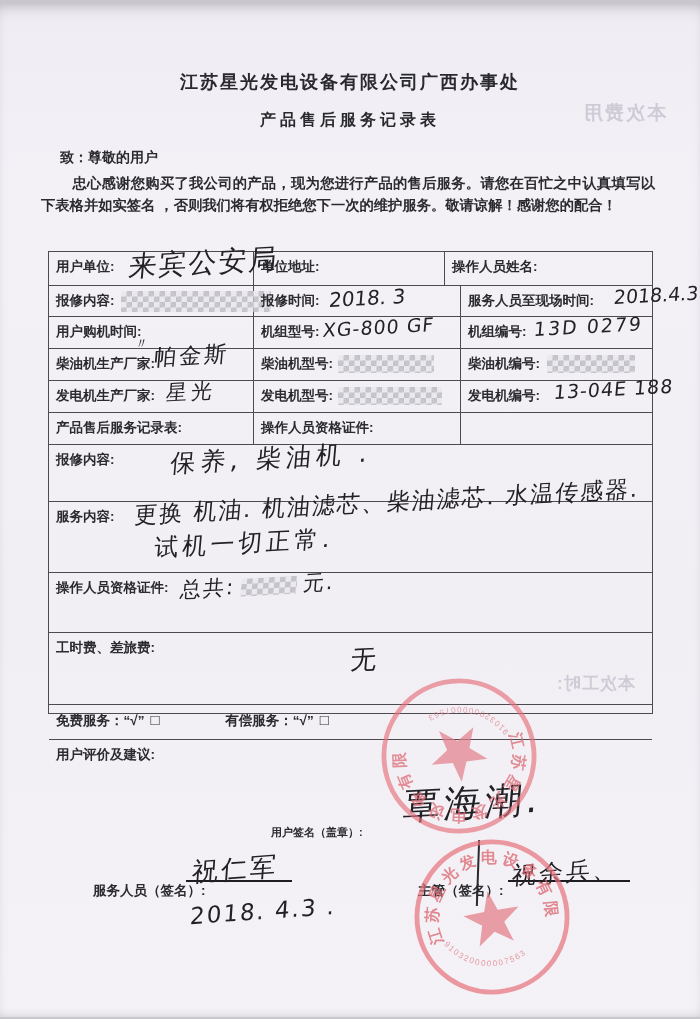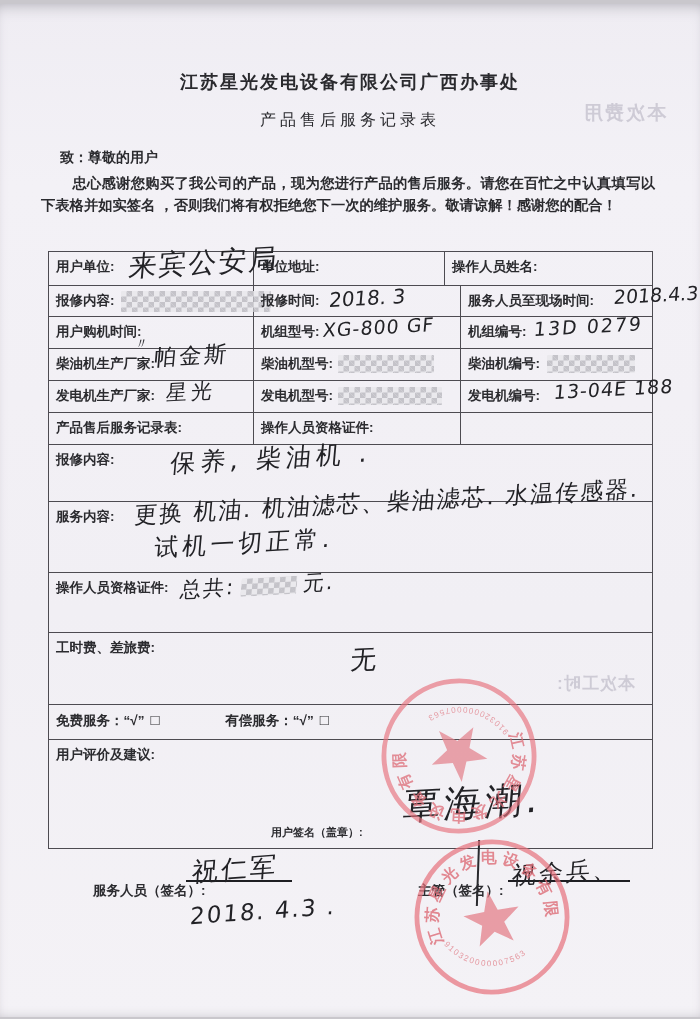--- a/index.html
+++ b/index.html
@@ -9,31 +9,31 @@
     background:#c9c7cc;
   }
   .paper{
     position:absolute;left:0;top:4px;width:700px;height:1013px;
     background:linear-gradient(180deg,#efedf3 0%,#f3f1f6 18%,#f1eff4 60%,#f4f2f6 100%);
     box-shadow:inset 0 10px 18px -12px #9a98a0, inset 0 -8px 14px -12px #aaa8b0;
   }
   .title{position:absolute;left:0;top:66px;width:700px;text-align:center;
     font-size:18px;font-weight:700;letter-spacing:2px;color:#2a2a2e;}
   .subtitle{position:absolute;left:0;top:106px;width:700px;text-align:center;
-    font-size:16px;font-weight:400;letter-spacing:4px;color:#2a2a2e;}
+    font-size:16px;font-weight:700;letter-spacing:4px;color:#2a2a2e;}
   .salutation{position:absolute;left:60px;top:145px;font-size:14px;font-weight:700;color:#2b2b2f;}
   .intro{position:absolute;left:41px;top:168px;width:614px;font-size:14.3px;font-weight:700;
     color:#2b2b2f;line-height:22px;text-align:justify;text-indent:2.2em;}
   
   .bleed{position:absolute;color:#b7b4c2;opacity:.6;transform:scaleX(-1);font-weight:700;}
   .bleed-top{left:582px;top:96px;font-size:19px;letter-spacing:2px;}
   .bleed-mid{left:556px;top:668px;font-size:17px;letter-spacing:1px;}
 
   
-  .ftable{position:absolute;left:48px;top:247px;width:605px;height:598px;
+  .ftable{position:absolute;left:48px;top:247px;width:605px;height:463px;
     border:1px solid #4d4b51;box-sizing:border-box;}
   .frow{display:flex;width:100%;box-sizing:border-box;border-bottom:1px solid #4d4b51;}
   .frow:last-child{border-bottom:none;}
   .fcell{box-sizing:border-box;border-right:1px solid #4d4b51;position:relative;
     padding:6px 5px 2px 7px;font-size:13.5px;font-weight:700;color:#2b2b2f;overflow:visible;}
   .fcell:last-child{border-right:none;}
   .c1{width:205px;} .c2{width:207px;} .c3{width:193px;flex:1;}
   .full{width:100%;flex:1;}
   .lbl{white-space:nowrap;}
 

